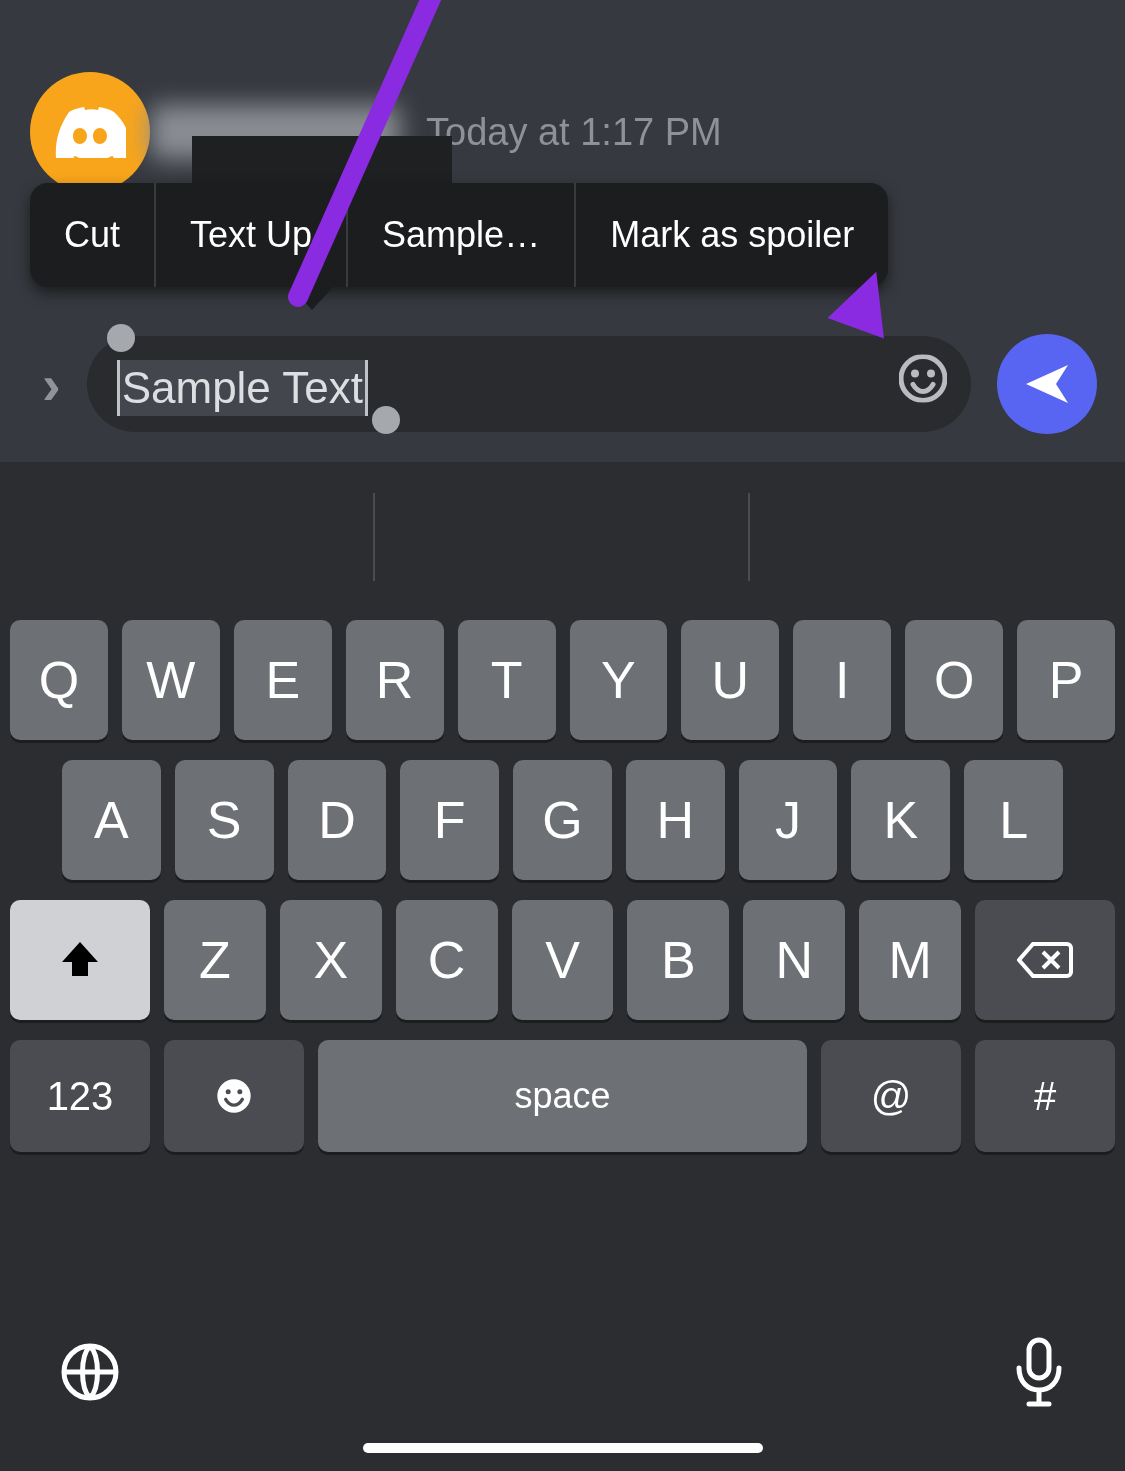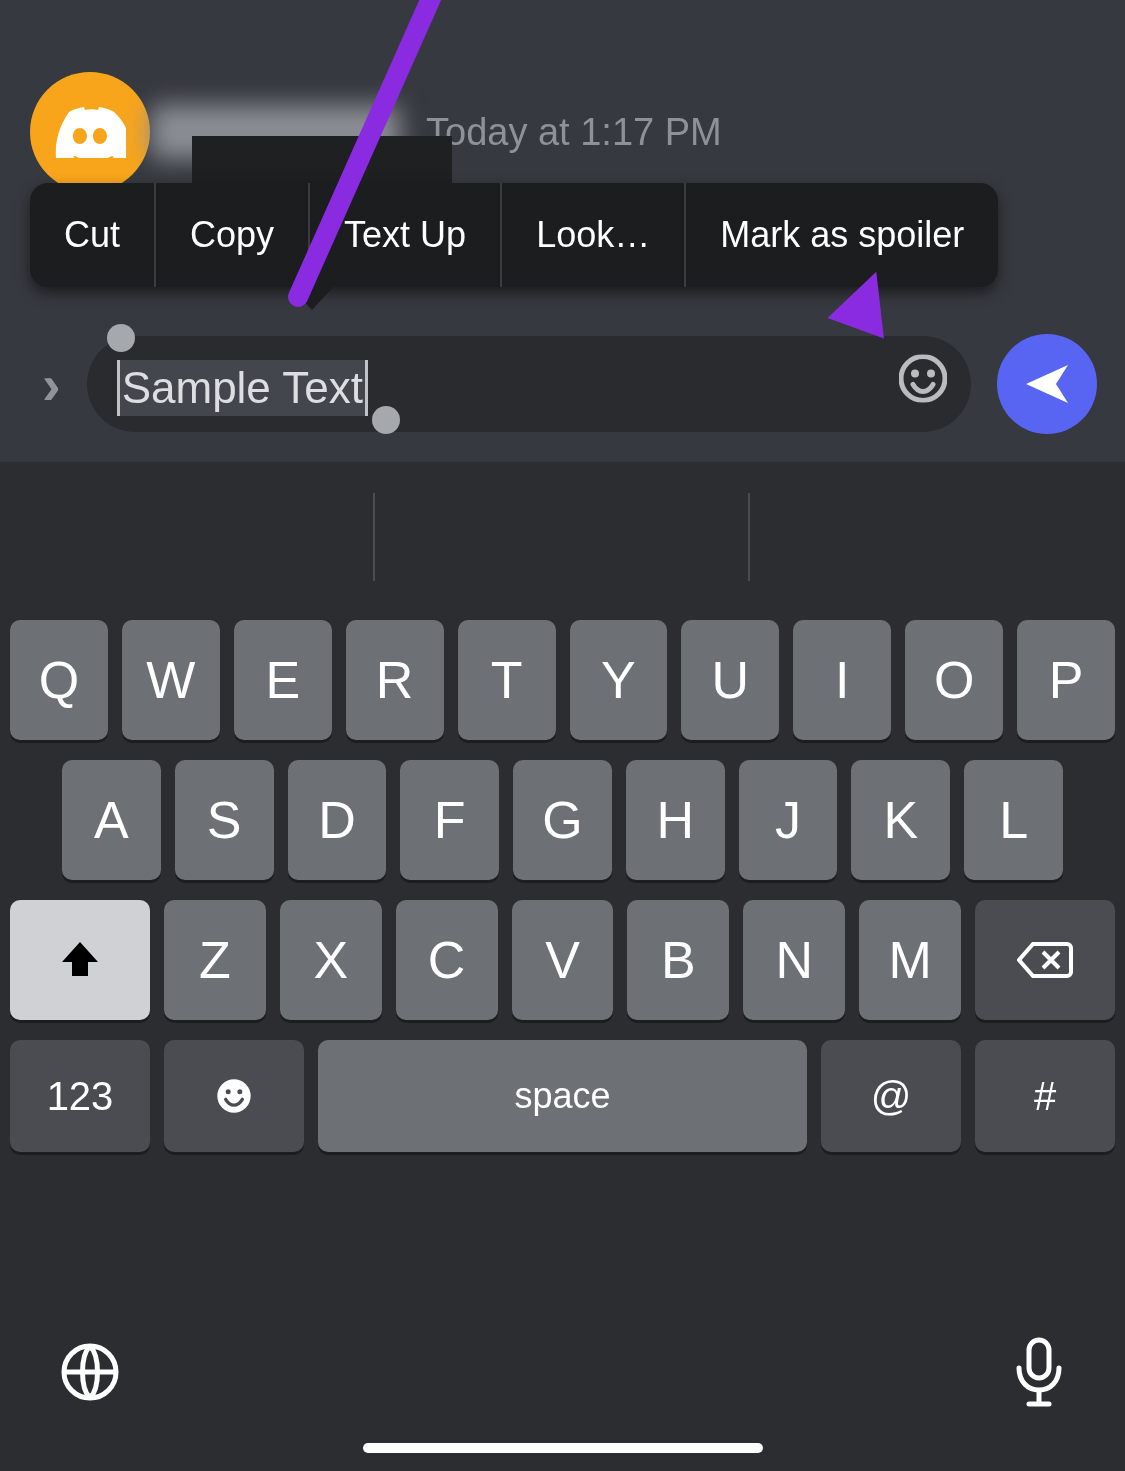--- a/index.html
+++ b/index.html
@@ -201,23 +201,22 @@
     </div>
     <div style="display:flex;align-items:center;gap:26px;">
       <div class="name-blur"></div>
       <span class="timestamp">Today at 1:17 PM</span>
     </div>
   </div>
   <div class="redact"></div>
 
   <div class="ctx">
     <div class="ctx-item">Cut</div>
-    <div class="ctx-item">Copy</div>
     <div class="ctx-item">Text Up</div>
-    <div class="ctx-item">Look…</div>
+    <div class="ctx-item">Sample…</div>
     <div class="ctx-item">Mark as spoiler</div>
   </div>
   <div class="ctx-tail"></div>
 
   <div class="input-row">
     <span class="chev">›</span>
     <div class="input-pill">
       <span class="sel-text">Sample Text</span>
       <span class="sel-dot" style="left:20px; top:-12px;"></span>
       <span class="sel-dot" style="left:285px; top:70px;"></span>

